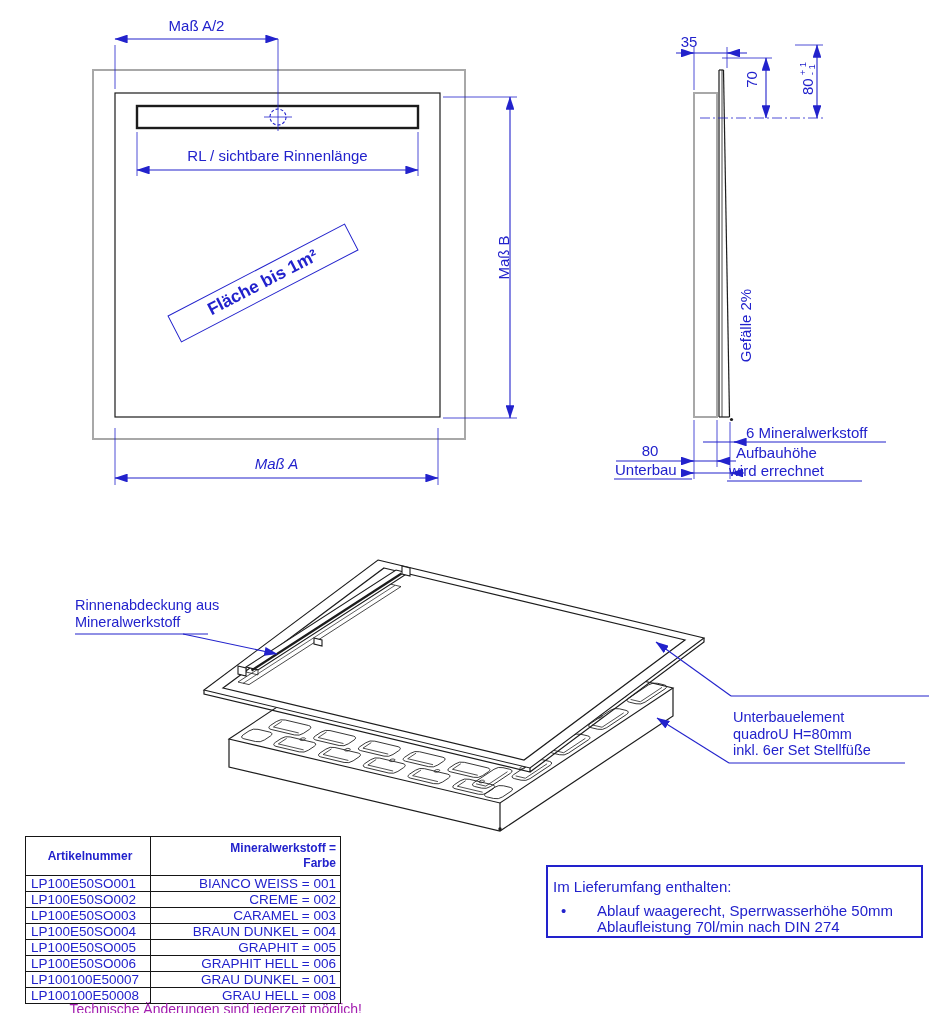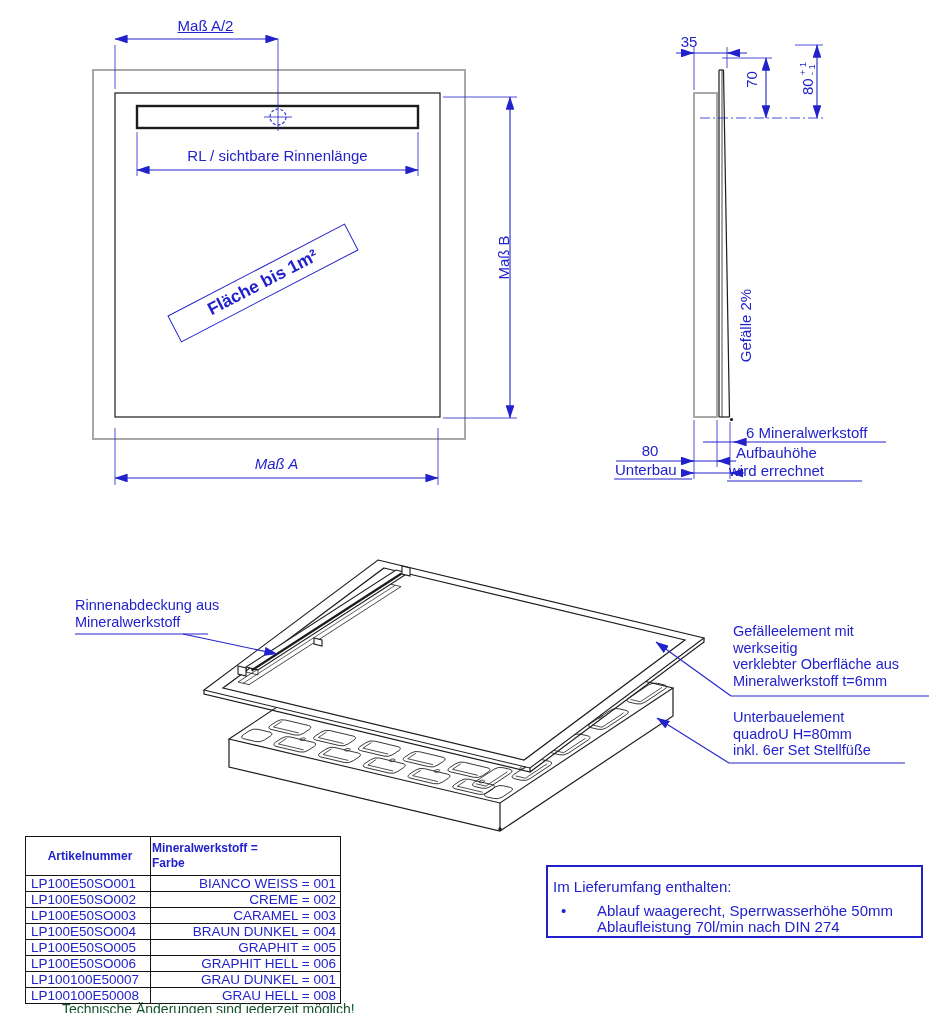--- a/index.html
+++ b/index.html
@@ -45,21 +45,21 @@
   
   .delivery{position:absolute;left:546px;top:865px;width:373px;height:69px;
             border:2px solid var(--annotation-blue,#2222cc);
             color:var(--annotation-blue,#2222cc);font-size:15px;line-height:16px;}
   .delivery .title{margin:12px 0 8px 5px;}
   .delivery .bullet-row{position:relative;margin-top:1px;}
   .delivery .bullet{position:absolute;left:13px;top:0;}
   .delivery .item{margin-left:49px;}
   
   .footnote{position:absolute;left:62px;top:1002px;width:300px;height:11px;overflow:hidden;
-            color:#14532d;font-size:14px;line-height:15px;text-align:left;}
+            color:#a21caf;font-size:14px;line-height:15px;text-align:right;}
 </style>
 </head>
 <body>
 
 <div class="sheet">
 
   <svg width="941" height="1016" viewBox="0 0 941 1016">
     <defs>
       <marker id="ar" viewBox="0 0 12 8" refX="11.5" refY="4" markerWidth="12" markerHeight="8" orient="auto-start-reverse">
         <path d="M0,0 L12,4 L0,8 z" fill="#2222cc"></path>
@@ -221,21 +221,21 @@
         <line x1="183" y1="634" x2="277" y2="654" class="bl" marker-end="url(#ar)"></line>
         <line x1="731" y1="696" x2="656" y2="642" class="bl" marker-end="url(#ar)"></line>
         <line x1="729" y1="763" x2="657" y2="718" class="bl" marker-end="url(#ar)"></line>
         <line x1="75" y1="634" x2="208" y2="634" class="bl"></line>
         <line x1="731" y1="696" x2="929" y2="696" class="bl"></line>
         <line x1="729" y1="763" x2="905" y2="763" class="bl"></line>
       </g>
     </g>
   </svg>
 
-  <div class="lbl ctr" style="left:124px;top:17px;width:163px;text-decoration:underline;">Maß A/2</div>
+  <div class="lbl ctr" style="left:115px;top:17px;width:163px;">Maß A/2</div>
   <div class="lbl ctr" style="left:137px;top:147px;width:281px;">RL / sichtbare Rinnenlänge</div>
   <div class="lbl ctr rot" style="left:468px;top:249px;width:70px;">Maß B</div>
   <div class="lbl ctr" style="left:115px;top:455px;width:323px;font-style:italic;">Maß A</div>
   <div class="areabox">Fläche bis 1m²</div>
 
   <div class="lbl ctr" style="left:671px;top:33px;width:36px;">35</div>
   <div class="lbl ctr rot" style="left:731px;top:71px;width:40px;">70</div>
   <div class="tolwrap">
     <span class="tolmain">80</span>
     <span class="tolstack">
@@ -247,37 +247,31 @@
   <div class="lbl" style="left:746px;top:424px;">6 Mineralwerkstoff</div>
   <div class="lbl ctr" style="left:628px;top:442px;width:44px;">80</div>
   <div class="lbl" style="left:615px;top:461px;">Unterbau</div>
   <div class="lbl" style="left:736px;top:444px;">Aufbauhöhe</div>
   <div class="lbl" style="left:729px;top:462px;">wird errechnet</div>
 
   <div class="isolbl" style="left:75px;top:597px;">
     <div>Rinnenabdeckung aus</div>
     <div>Mineralwerkstoff</div>
   </div>
-  <div class="isolbl" style="left:733px;top:623px;">
-    <div>Gefälleelement mit</div>
-    <div>werkseitig</div>
-    <div>verklebter Oberfläche aus</div>
-    <div>Mineralwerkstoff t=6mm</div>
-  </div>
   <div class="isolbl" style="left:733px;top:709px;">
     <div>Unterbauelement</div>
     <div>quadroU H=80mm</div>
     <div>inkl. 6er Set Stellfüße</div>
   </div>
 
   <table class="arttable">
     <thead>
       <tr>
         <th class="c1">Artikelnummer</th>
-        <th class="c2" style="text-align:left;">
+        <th class="c2" style="text-align:right;">
           <div>Mineralwerkstoff =</div>
           <div>Farbe</div>
         </th>
       </tr>
     </thead>
     <tbody>
       <tr>
         <td class="c1">LP100E50SO001</td>
         <td class="c2">BIANCO WEISS = 001</td>
       </tr>

